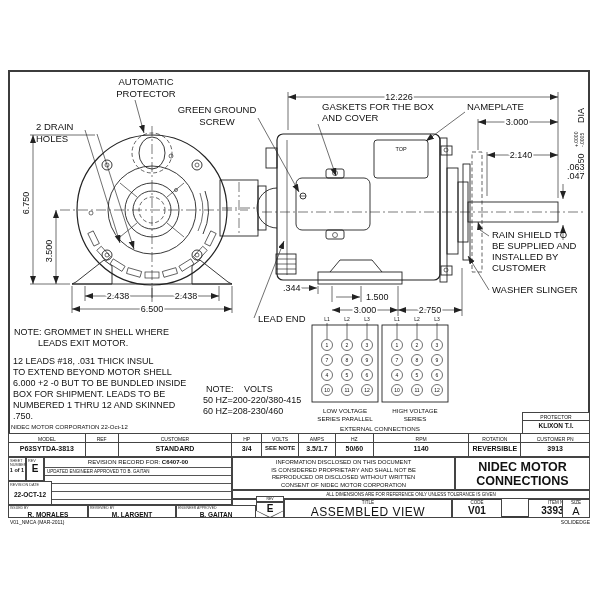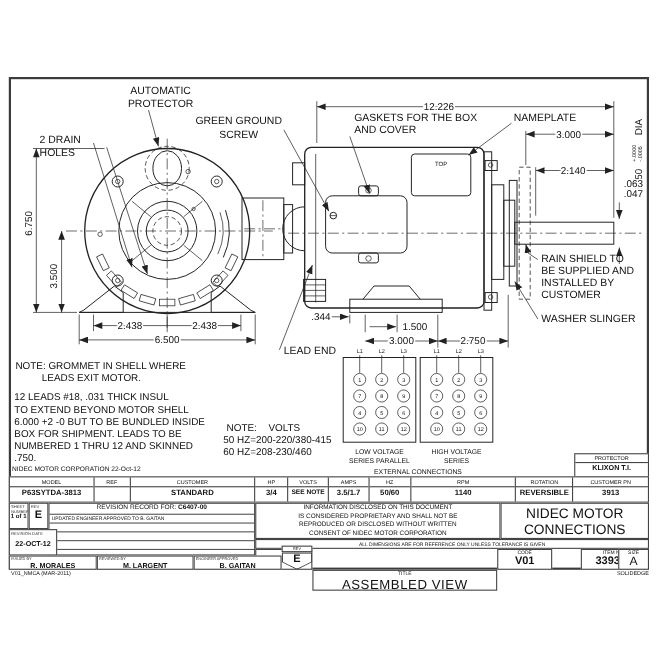--- a/index.html
+++ b/index.html
@@ -420,33 +420,33 @@
 
   <div class="tb" style="left:232px;top:457px;width:223px;height:33px;">
     <div style="font-size:5.8px;text-align:center;line-height:1.32;padding-top:1px;">
       <div>INFORMATION DISCLOSED ON THIS DOCUMENT</div>
       <div>IS CONSIDERED PROPRIETARY AND SHALL NOT BE</div>
       <div>REPRODUCED OR DISCLOSED WITHOUT WRITTEN</div>
       <div>CONSENT OF NIDEC MOTOR CORPORATION</div>
     </div>
   </div>
   <div class="tb" style="left:455px;top:457px;width:135px;height:33px;">
-    <div style="font-size:12.5px;font-weight:normal;text-align:center;line-height:1.15;padding-top:2px;">
+    <div style="font-size:12.5px;font-weight:bold;text-align:center;line-height:1.15;padding-top:2px;">
       <div>NIDEC MOTOR</div>
       <div>CONNECTIONS</div>
     </div>
   </div>
 
   <div class="tb" style="left:232px;top:490px;width:358px;height:9px;">
     <div style="font-size:4.5px;text-align:center;padding-top:1px;">ALL DIMENSIONS ARE FOR REFERENCE ONLY UNLESS TOLERANCE IS GIVEN</div>
   </div>
 
   <div class="tb" style="left:232px;top:499px;width:52px;height:19px;"></div>
 
-  <div class="tb" style="left:284px;top:518px;width:168px;height:19px;">
+  <div class="tb" style="left:284px;top:499px;width:168px;height:19px;">
     <div style="font-size:4.5px;text-align:center;">TITLE</div>
     <div style="font-size:12px;text-align:center;letter-spacing:.5px;">ASSEMBLED VIEW</div>
   </div>
   <div class="tb" style="left:452px;top:499px;width:50px;height:19px;">
     <div style="font-size:4.5px;text-align:center;">CODE</div>
     <div style="font-size:10px;font-weight:bold;text-align:center;">V01</div>
   </div>
   <div class="tb" style="left:528px;top:499px;width:60px;height:19px;">
     <div style="font-size:4.5px;text-align:center;">ITEM NO.</div>
     <div style="font-size:10px;font-weight:bold;text-align:center;">339376</div>

